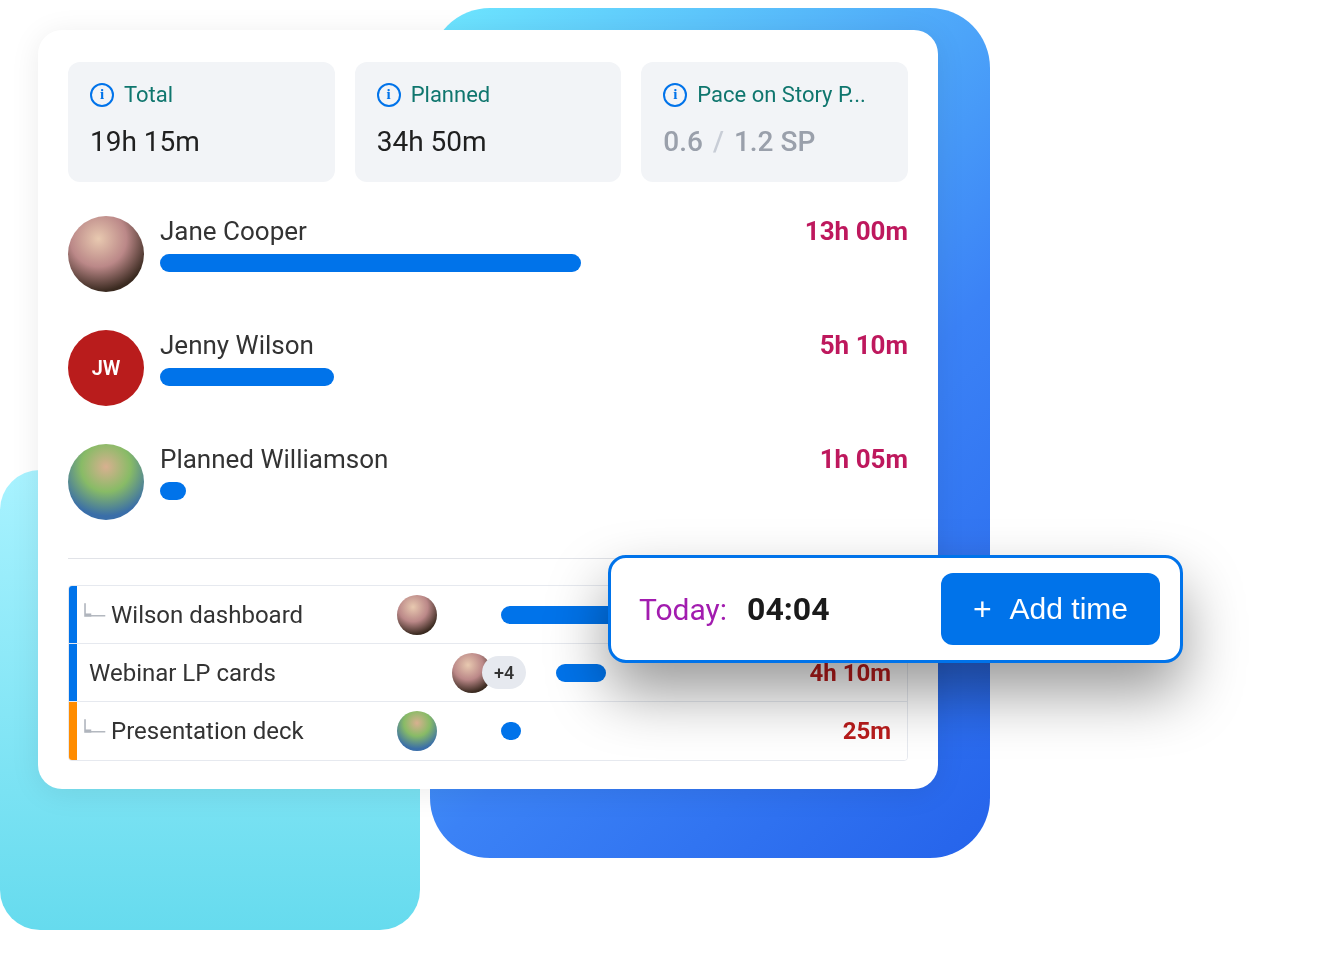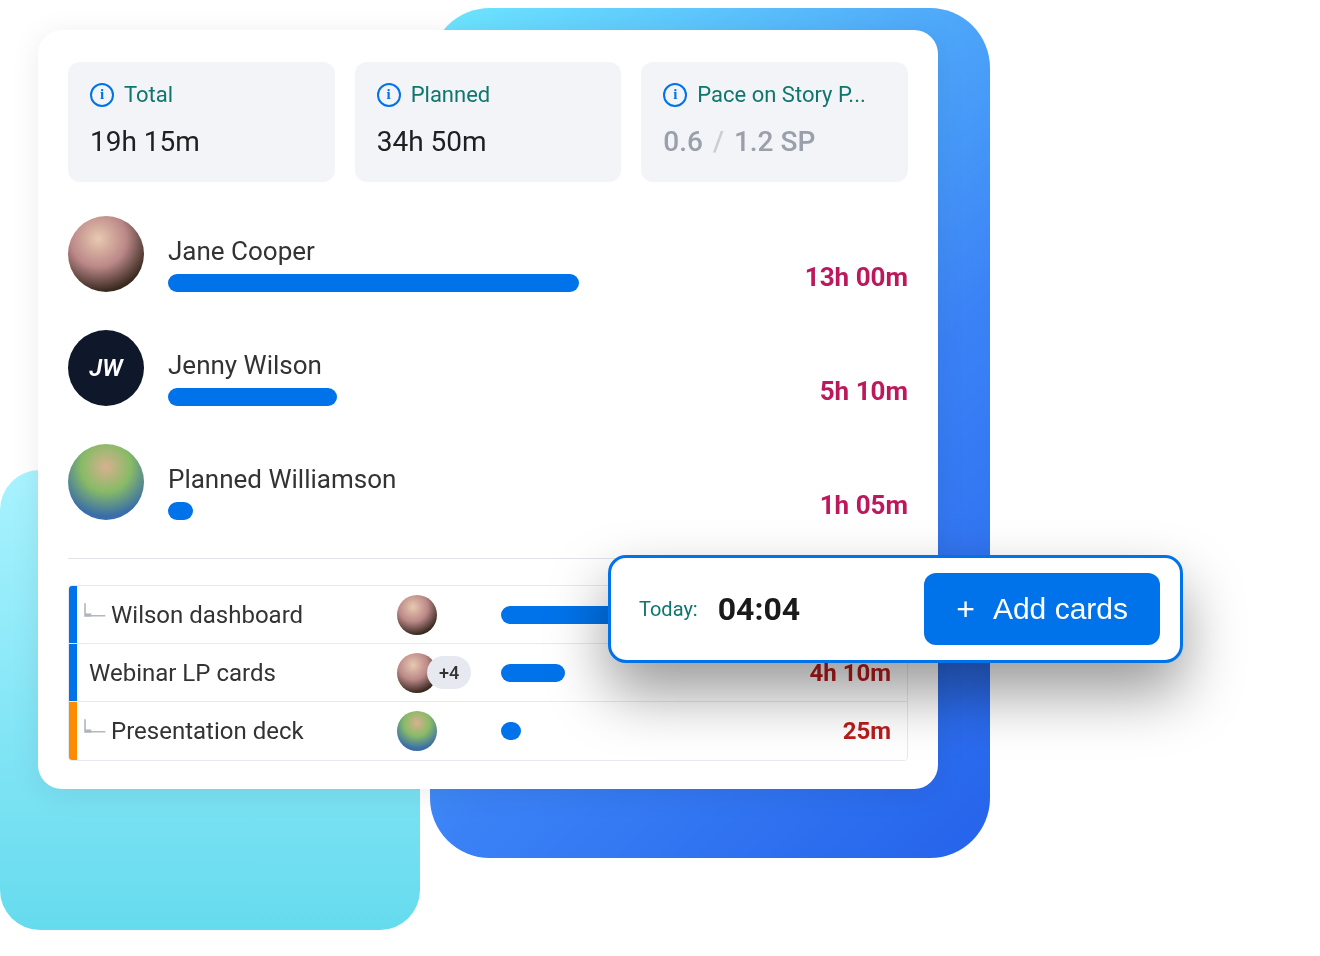--- a/index.html
+++ b/index.html
@@ -83,42 +83,41 @@
     font-weight: 400;
     color: #202020;
   }
   .stat-value.muted { color: #9AA0AB; font-weight: 500; }
   .stat-value.muted .slash { margin: 0 10px; color: #C8CDD6; }
   .people {
     padding: 0 6px;
   }
   .person-row {
     display: flex;
-    align-items: flex-end;
-    gap: 24px;
+    align-items: flex-start;
+    gap: 16px;
     margin-bottom: 38px;
   }
   .avatar {
     width: 76px;
     height: 76px;
     border-radius: 50%;
     flex-shrink: 0;
     display: flex;
     align-items: center;
     justify-content: center;
     overflow: hidden;
   }
   .avatar.photo-1 { background: radial-gradient(circle at 40% 30%, #e8c9b0 0%, #b88 40%, #3a2a20 75%); }
   .avatar.photo-3 { background: radial-gradient(circle at 50% 30%, #d8b090 0%, #8b6 38%, #3a6ea8 75%); }
   .avatar.initials {
-    background: #0f172a;
+    background: #b91c1c;
     color: #fff;
-    font-size: 24px;
+    font-size: 20px;
     font-weight: 600;
-    font-style: italic;
   }
   .person-main { flex: 1; }
   .person-name {
     font-size: 26px;
     color: #333;
     margin-bottom: 8px;
   }
   .bar-track {
     height: 18px;
     width: 100%;
@@ -176,21 +175,21 @@
     color: #B0B5BD;
     font-size: 20px;
   }
   .item-name {
     font-size: 24px;
     color: #333;
     flex-shrink: 0;
     width: 290px;
     padding-left: 4px;
   }
-  .item-name.noindent { padding-left: 12px; width: 320px; }
+  .item-name.noindent { padding-left: 12px; width: 375px; }
   .item-avatars {
     display: flex;
     align-items: center;
     width: 90px;
     flex-shrink: 0;
   }
   .mini-avatar {
     width: 40px;
     height: 40px;
     border-radius: 50%;
@@ -235,22 +234,22 @@
     border: 3px solid #0073EA;
     border-radius: 18px;
     display: flex;
     align-items: center;
     padding: 0 20px 0 28px;
     gap: 20px;
     z-index: 5;
     box-shadow: 0 30px 60px rgba(0,0,0,0.4);
   }
   .today-label {
-    font-size: 20px;
-    color: #0f766e;
+    font-size: 30px;
+    color: #a21caf;
   }
   .today-time {
     font-size: 32px;
     font-weight: 700;
     color: #1a1a1a;
   }
   .add-time-btn {
     margin-left: auto;
     background: #0073EA;
     color: #fff;
@@ -384,15 +383,15 @@
       </div>
     </div>
 
 </div>
 
 <div class="today-popup">
   <span class="today-label">Today:</span>
   <span class="today-time">04:04</span>
   <button class="add-time-btn">
     <span class="plus-icon">+</span>
-    <span>Add cards</span>
+    <span>Add time</span>
   </button>
 </div>
 
 </body></html>

